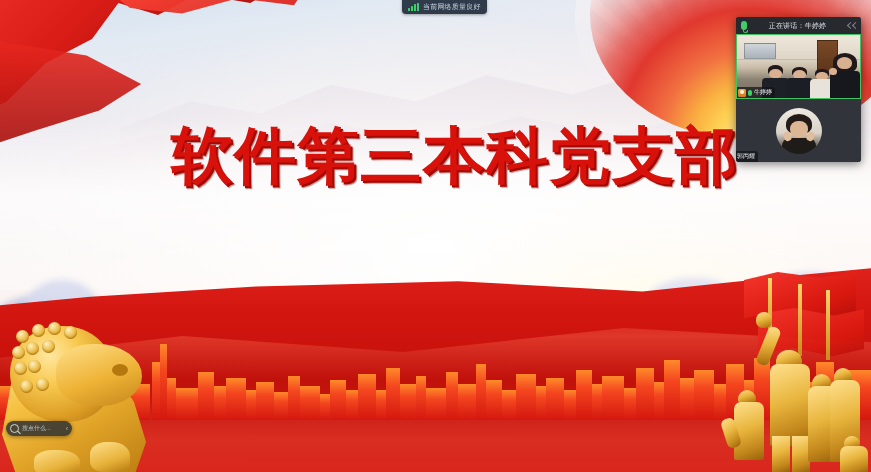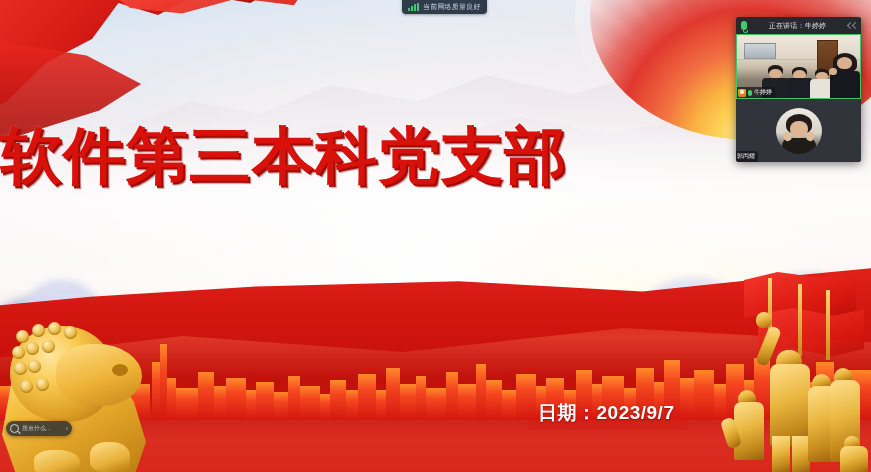--- a/index.html
+++ b/index.html
@@ -144,21 +144,21 @@
     background:linear-gradient(160deg,#f5362c 0%,#d8180f 60%,#a80b07 100%);
   }
   .fig{
     position:absolute;
     background:linear-gradient(160deg,#ffe08d 0%,#e9b63f 45%,#c3871b 78%,#96620d 100%);
   }
 
   
   .title-wrap{
     position:absolute; left:0; top:124px; width:738px;
-    text-align:left;
+    text-align:right;
     pointer-events:none;
   }
   .tline{
     font-weight:bold;
     color:#d8120b;
     letter-spacing:1px;
     line-height:1.02;
     text-shadow:
       2px 2px 0 #a30a05,
       3px 3px 1px rgba(120,6,3,.45),
@@ -506,21 +506,20 @@
     <div class="fig" style="left:112px;top:100px; width:18px; height:14px; border-radius:9px 9px 3px 3px;"></div>
     <div class="fig" style="left:108px;top:112px; width:30px; height:82px; border-radius:8px 8px 2px 2px;"></div>
     <div class="fig" style="left:122px;top:168px; width:16px; height:12px; border-radius:8px 8px 3px 3px;"></div>
     <div class="fig" style="left:118px;top:178px; width:28px; height:27px; border-radius:7px 7px 2px 2px;"></div>
   </div>
 
   <div class="title-wrap">
     <div class="tline l1">软件第三本科党支部</div>
   </div>
 
-  <div class="date-pill">日期：2023/9/7</div>
 
   <div class="net-pill">
     <span class="bars">
         <i></i>
         <i></i>
         <i></i>
         <i></i>
       </span>
     <span class="lbl">当前网络质量良好</span>
   </div>

